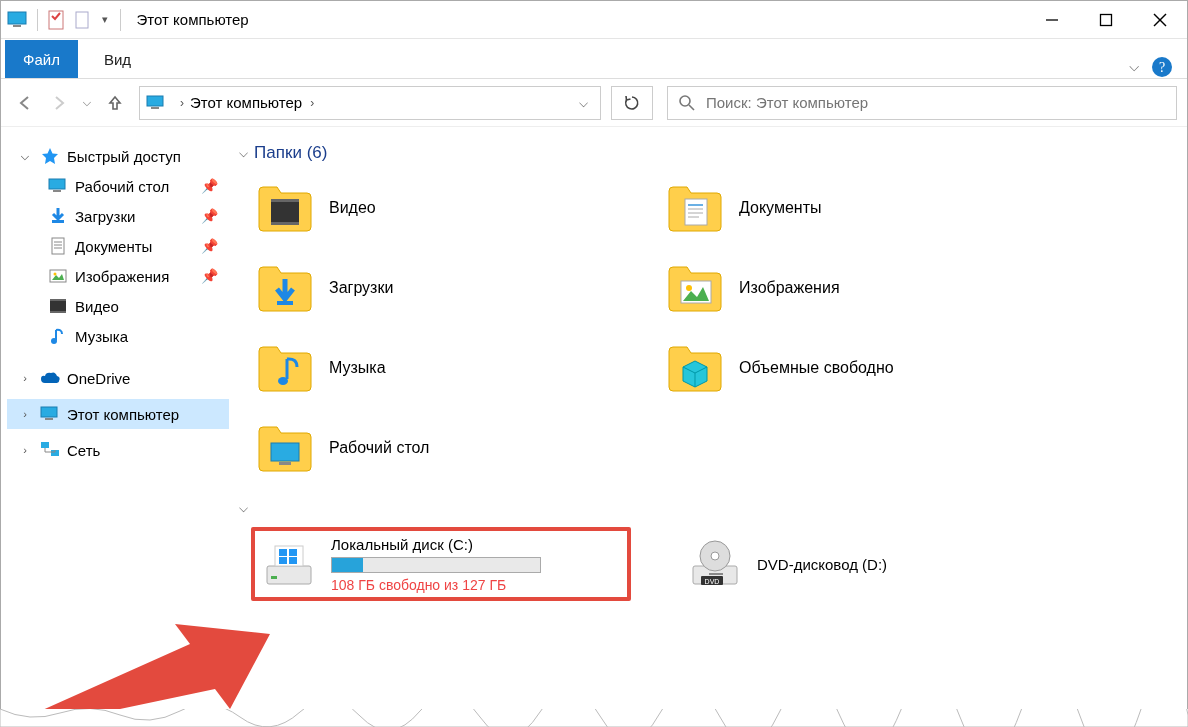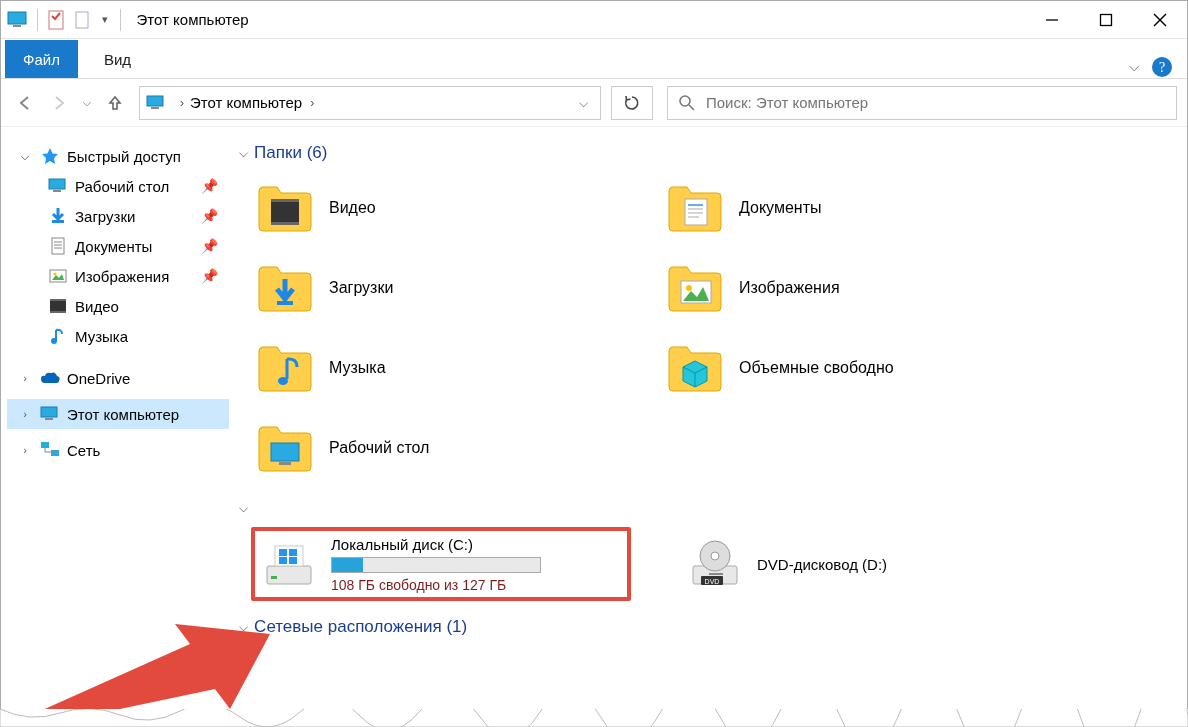--- a/index.html
+++ b/index.html
@@ -55,21 +55,21 @@
   .folder-item .big-icon { width:56px; height:56px; display:flex; align-items:center; justify-content:center; }
   .folder-item .label { font-size:16px; }
   .drives-row { display:flex; gap:50px; padding:6px 0 10px 18px; }
   .drive-item { width:380px; height:74px; display:flex; align-items:center; gap:14px; padding:4px 6px; position:relative;}
   .drive-item.highlighted { border:4px solid #e34a3e; border-radius:2px; }
   .drive-item .dicon { width:56px; height:56px; display:flex; align-items:center; justify-content:center; }
   .drive-item .dtxt { display:flex; flex-direction:column; gap:4px; }
   .drive-item .dname { font-size:15px; }
   .drive-item .dbar { width:210px; height:16px; border:1px solid #aaa; background:#e9e9e9; position:relative; }
   .drive-item .dbar .fill { position:absolute; left:0; top:0; bottom:0; background:#27a3da; }
-  .drive-item .dfree { font-size:14px; color:#7f1d1d; }
+  .drive-item .dfree { font-size:14px; color:#ef4444; }
   
   .torn { position:absolute; left:0; right:0; bottom:0; height:18px; background:#fff; }
   
   .big-arrow { position:absolute; left:-10px; bottom:18px; width:290px; height:120px; pointer-events:none; }
   svg { display:block; }
 </style>
 </head>
 <body>
 
 <div class="window">
@@ -408,24 +408,20 @@
                 <rect x="14" y="40" width="22" height="9" rx="1" fill="#333"></rect>
                 <text x="25" y="48" font-size="7" fill="#fff" text-anchor="middle" font-family="Arial">DVD</text>
               </svg>
           </span>
           <div class="dtxt">
             <span class="dname">DVD-дисковод (D:)</span>
           </div>
         </div>
       </div>
 
-      <div class="section-header">
-        <span class="chev">⌵</span>
-        <span>Сетевые расположения (1)</span>
-      </div>
     </div>
   </div>
 </div>
 
 <svg class="big-arrow" width="290" height="140">
   <polygon points="10,140 200,55 185,35 280,45 240,120 225,100 35,140" fill="#e34a3e"></polygon>
 </svg>
 
 <svg class="torn" preserveAspectRatio="none" viewBox="0 0 1188 18">
   <path d="M0,0 Q30,14 60,4 T120,6 T180,2 T240,8 T300,3 T360,7 T420,2 T480,8 T540,3 T600,7 T660,4 T720,8 T780,2 T840,7 T900,3 T960,8 T1020,4 T1080,7 T1140,3 T1188,6 L1188,18 L0,18 Z" fill="#fff" stroke="#bbb" stroke-width="1"></path>

